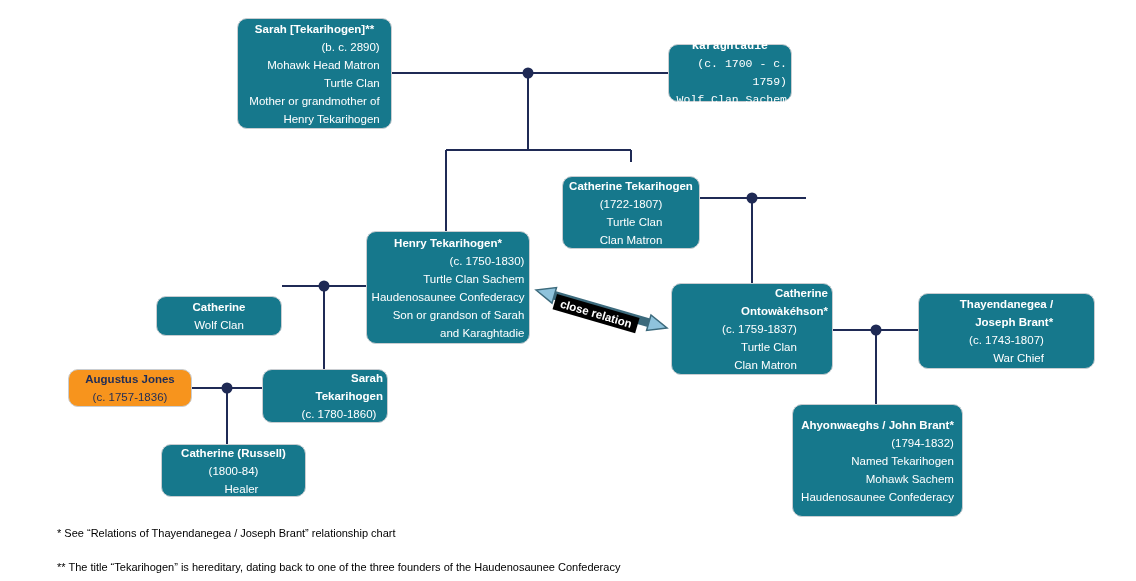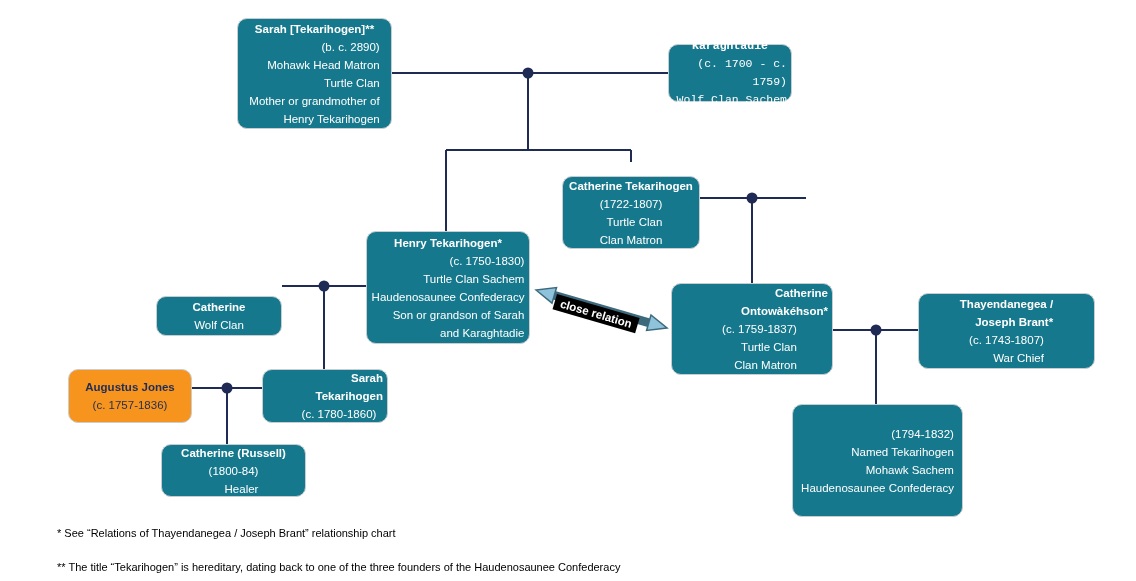--- a/index.html
+++ b/index.html
@@ -19,21 +19,21 @@
   .node-body  { white-space:pre-line; }
   .node.orange { background:#f7941d; color:#1f2d58; }
 
   
   #n-sarah-sr       { left:237px; top:18px;  width:155px; height:111px; }
   #n-karaghtadie    { left:668px; top:44px;  width:124px; height:58px;font-family:Liberation Mono, monospace;  }
   #n-catherine-tek  { left:562px; top:176px; width:138px; height:73px;  }
   #n-george         { left:806px; top:179px; width:124px; height:37px;  }
   #n-henry          { left:366px; top:231px; width:164px; height:113px; }
   #n-catherine-wolf { left:156px; top:266px; width:126px; height:40px;margin-top:30px;  }
-  #n-augustus       { left:68px;  top:369px; width:124px; height:54px;  }
+  #n-augustus       { left:68px;  top:369px; width:124px; height:38px;  }
   #n-sarah-jr       { left:262px; top:369px; width:126px; height:54px;padding-left:32px;  }
   #n-russell        { left:161px; top:444px; width:145px; height:53px;  }
   #n-onto           { left:671px; top:283px; width:162px; height:92px;padding-left:19px;  }
   #n-thayendanegea  { left:918px; top:293px; width:177px; height:76px;  }
   #n-ahyonwaeghs    { left:792px; top:404px; width:171px; height:113px; }
 
   .close-label {
     position:absolute; left:557px; top:294px; z-index:3;
     transform:rotate(16.2deg); transform-origin:0 0;
     background:#000000; color:#ffffff; font-weight:bold;
@@ -133,20 +133,21 @@
   </div>
 
   <div class="node" id="n-thayendanegea">
     <span class="node-title">Thayendanegea /
 Joseph Brant*</span>
     <span class="node-body">(c. 1743-1807)
 War Chief</span>
   </div>
 
   <div class="node" id="n-ahyonwaeghs">
+    <span class="node-title">Ahyonwaeghs / John Brant*</span>
     <span class="node-body">(1794-1832)
 Named Tekarihogen
 Mohawk Sachem
 Haudenosaunee Confederacy</span>
   </div>
 
   <div class="close-label">close relation</div>
 
   <div class="fn" id="fn1">* See “Relations of Thayendanegea / Joseph Brant” relationship chart</div>
   <div class="fn" id="fn2">** The title “Tekarihogen” is hereditary, dating back to one of the three founders of the Haudenosaunee Confederacy</div>

